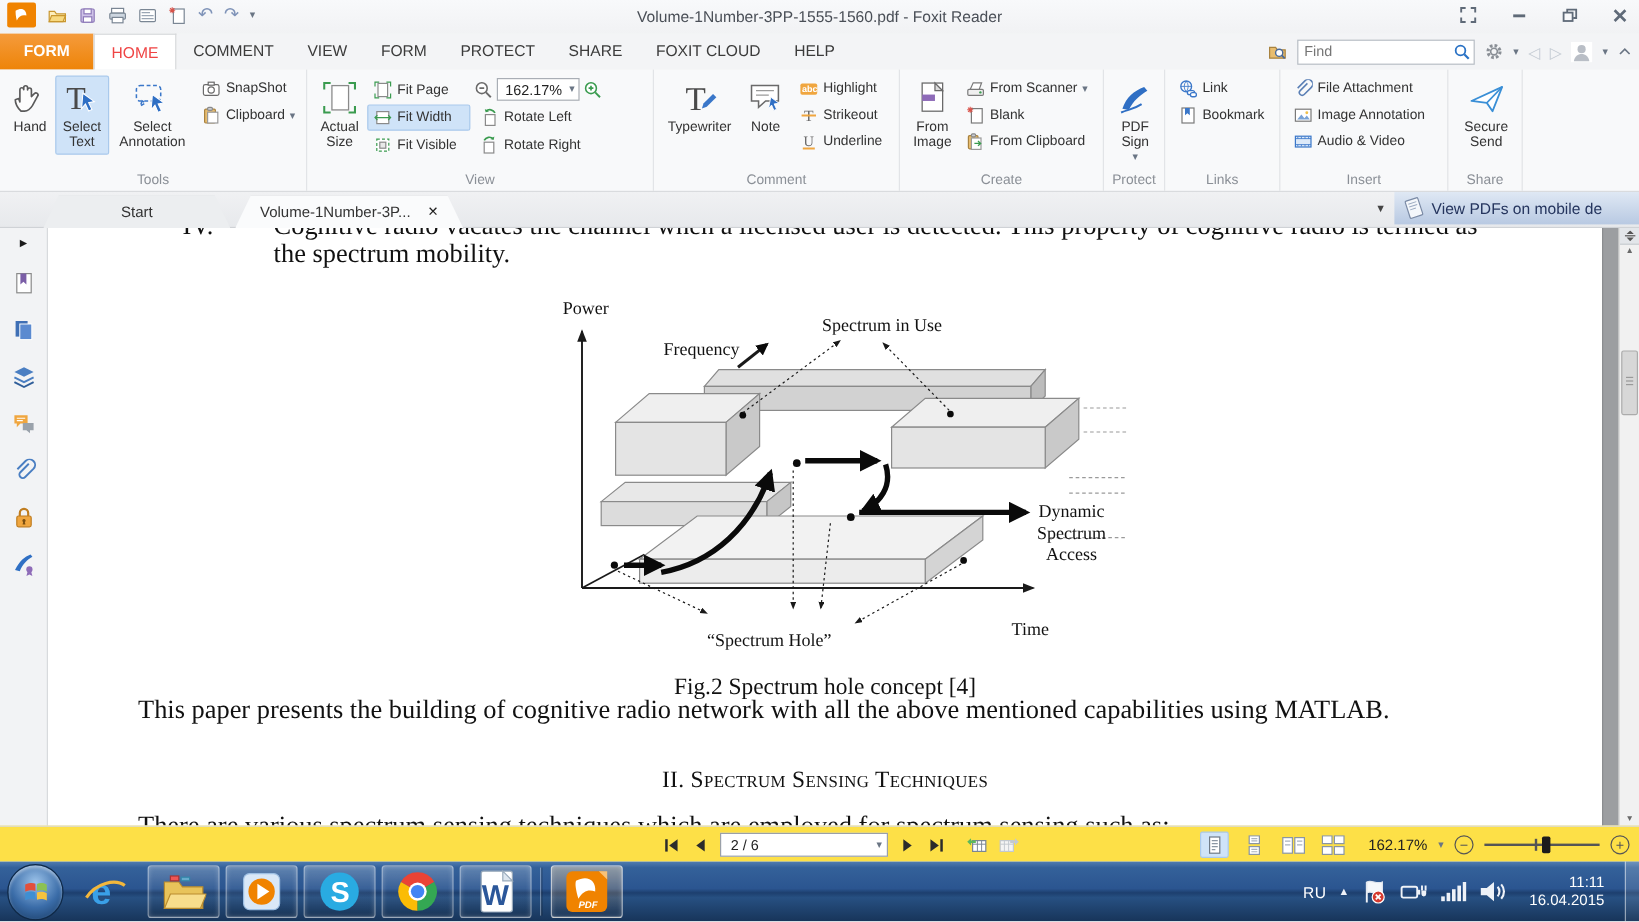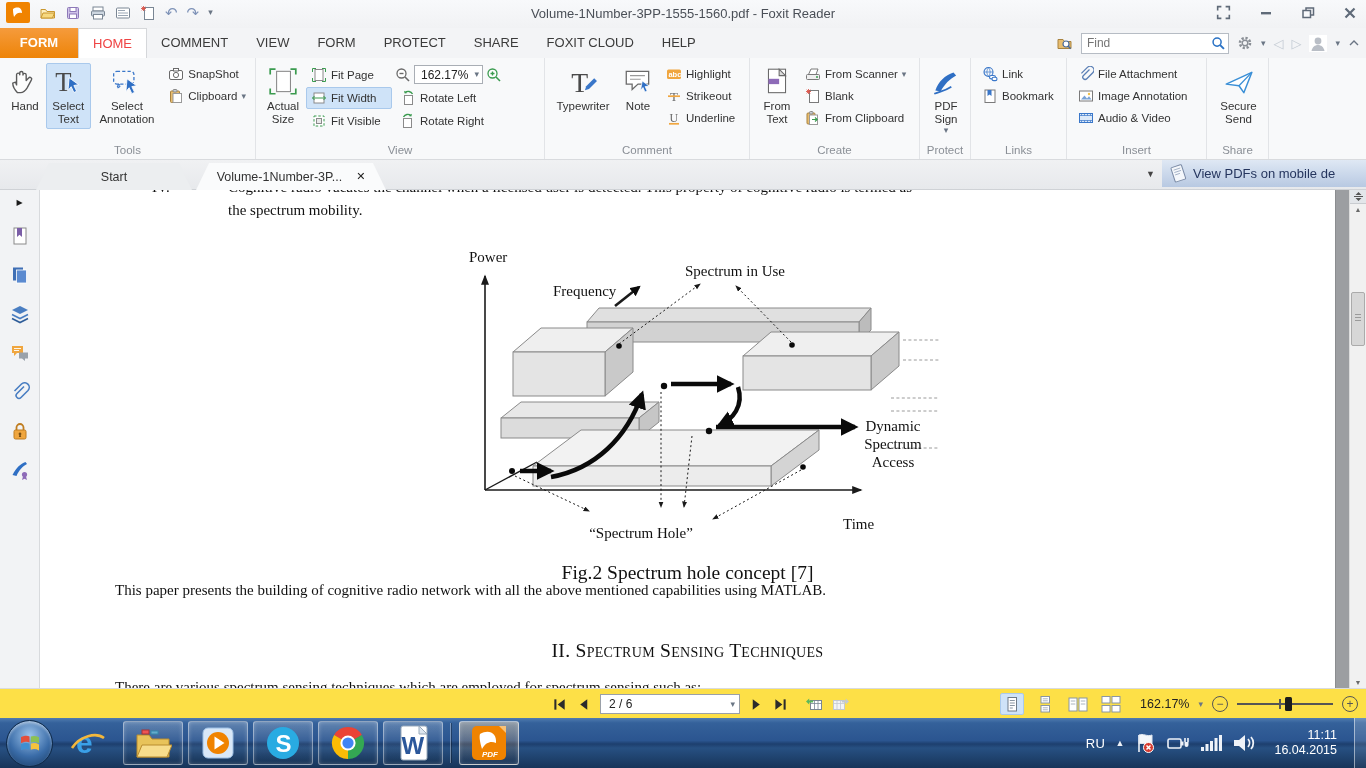--- a/index.html
+++ b/index.html
@@ -52,21 +52,21 @@
   .dtab .x{margin-left:14px;font-size:11px;color:#222;}
   .tablist{position:absolute;left:1146px;top:9px;font-size:9px;color:#444;}
   .promo{position:absolute;right:0;top:0;width:204px;height:27px;background:linear-gradient(#dfe8f4,#b8c9e2);display:flex;align-items:center;gap:5px;padding-left:6px;font-size:13px;color:#25355e;white-space:nowrap;overflow:hidden;}
 
   
   .main{position:absolute;top:190px;left:0;height:498px;width:1366px;background:#fff;}
   .sidebar{position:absolute;left:0;top:0;bottom:0;width:40px;background:#f2f3f5;border-right:1px solid #d8dadd;display:flex;flex-direction:column;align-items:center;padding-top:6px;gap:17px;}
   .sideitem{width:24px;height:22px;display:flex;align-items:center;justify-content:center;}
   .expand{font-size:8px;color:#1a1a1a;height:12px;}
   .page{position:absolute;left:40px;top:0;bottom:0;width:1295px;background:#fff;overflow:hidden;font-family:"Liberation Serif",serif;color:#111;}
-  .page .tline{position:absolute;font-size:15px;line-height:23px;white-space:nowrap;}
+  .page .tline{position:absolute;font-size:22px;line-height:23px;white-space:nowrap;}
   .marker{display:inline-block;width:76px;}
   .centerline{position:absolute;left:0;right:0;text-align:center;font-size:19.5px;white-space:nowrap;}
   .heading{font-variant:small-caps;letter-spacing:.3px;}
   .figure{position:absolute;left:405px;top:50px;}
   .figure text{font-family:"Liberation Serif",serif;font-size:15px;fill:#111;}
   .pagegap{position:absolute;left:1335px;top:0;bottom:0;width:14px;background:#9c9ea1;border-left:1px solid #8b8d90;}
   .scrollbar{position:absolute;left:1349px;top:0;bottom:0;width:17px;background:#f1f1f1;border-left:1px solid #dcdcdc;}
   .scroll-split{position:absolute;top:0;left:0;right:0;height:14px;background:#e3e6ea;border-bottom:1px solid #c9ccd0;display:flex;align-items:center;justify-content:center;}
   .scroll-up{position:absolute;top:16px;left:0;right:0;text-align:center;font-size:7px;color:#6a6a6a;}
   .scroll-down{position:absolute;bottom:2px;left:0;right:0;text-align:center;font-size:7px;color:#6a6a6a;}
@@ -398,21 +398,21 @@
     </div>
 
     <div class="rgroup" style="width:170px">
       <div class="ginner">
         <div class="bigbtn" style="width:42px">
           <svg class="ic32" viewBox="0 0 30 30">
               <rect x="7" y="3" width="16" height="22" fill="#fff" stroke="#6a6a6a"></rect>
               <path d="M17 3l6 6h-6z" fill="#dcdcdc" stroke="#6a6a6a"></path>
               <rect x="7" y="12" width="10" height="5" fill="#8e6bb8"></rect>
             </svg>
-          <span>From Text</span>
+          <span>From Image</span>
         </div>
         <div class="smallcol">
           <div class="smallbtn">
             <svg class="ic16" viewBox="0 0 16 16">
                 <path d="M3.5 8.5L6 3h7l-2 5.5" fill="#fff" stroke="#7a7a7a"></path>
                 <rect x="1.5" y="8.5" width="13" height="5" rx="1" fill="#efefef" stroke="#7a7a7a"></rect>
                 <circle cx="12" cy="11" r="1" fill="#3a9b4f"></circle>
               </svg>
             <span>From Scanner</span>
             <span class="caret">▾</span>
@@ -666,21 +666,21 @@
         <text x="24" y="22">Power</text>
         <text x="108" y="56">Frequency</text>
         <text x="240" y="36">Spectrum in Use</text>
         <text x="448" y="191" text-anchor="middle">Dynamic</text>
         <text x="448" y="209" text-anchor="middle">Spectrum</text>
         <text x="448" y="227" text-anchor="middle">Access</text>
         <text x="398" y="289">Time</text>
         <text x="196" y="298" text-anchor="middle">“Spectrum Hole”</text>
       </svg>
 
-      <div class="centerline" style="top:372px">Fig.2 Spectrum hole concept [7]</div>
+      <div class="centerline" style="top:372px">Fig.2 Spectrum hole concept [4]</div>
       <div class="tline" style="left:75px;top:389px">This paper presents the building of cognitive radio network with all the above mentioned capabilities using MATLAB.</div>
       <div class="centerline heading" style="top:450px">II. Spectrum Sensing Techniques</div>
       <div class="tline" style="left:75px;top:486px">There are various spectrum sensing techniques which are employed for spectrum sensing such as:-</div>
     </div>
 
     <div class="pagegap"></div>
     <div class="scrollbar">
       <div class="scroll-split">
           <svg width="9" height="9" viewBox="0 0 9 9">
             <path d="M4.5 0L7.5 3H1.5z M4.5 9L7.5 6H1.5z" fill="#555"></path>

